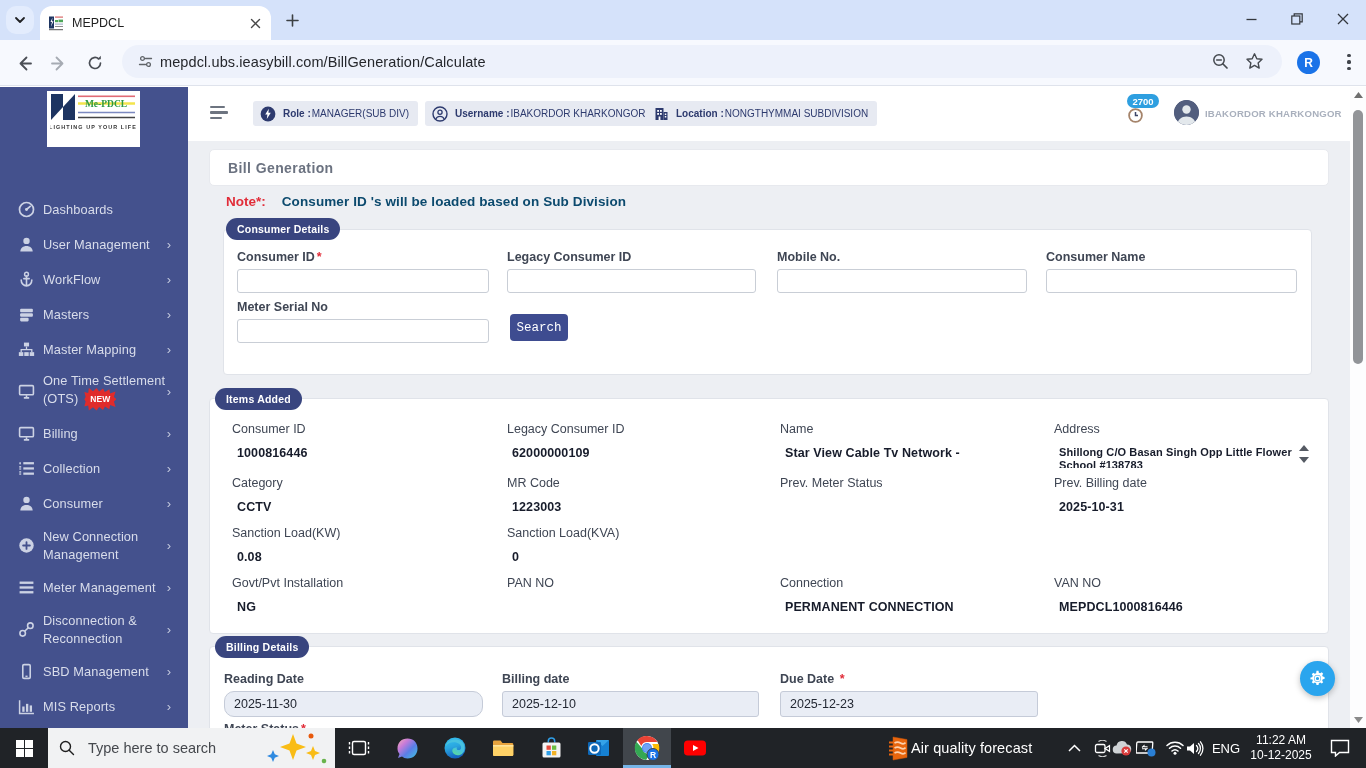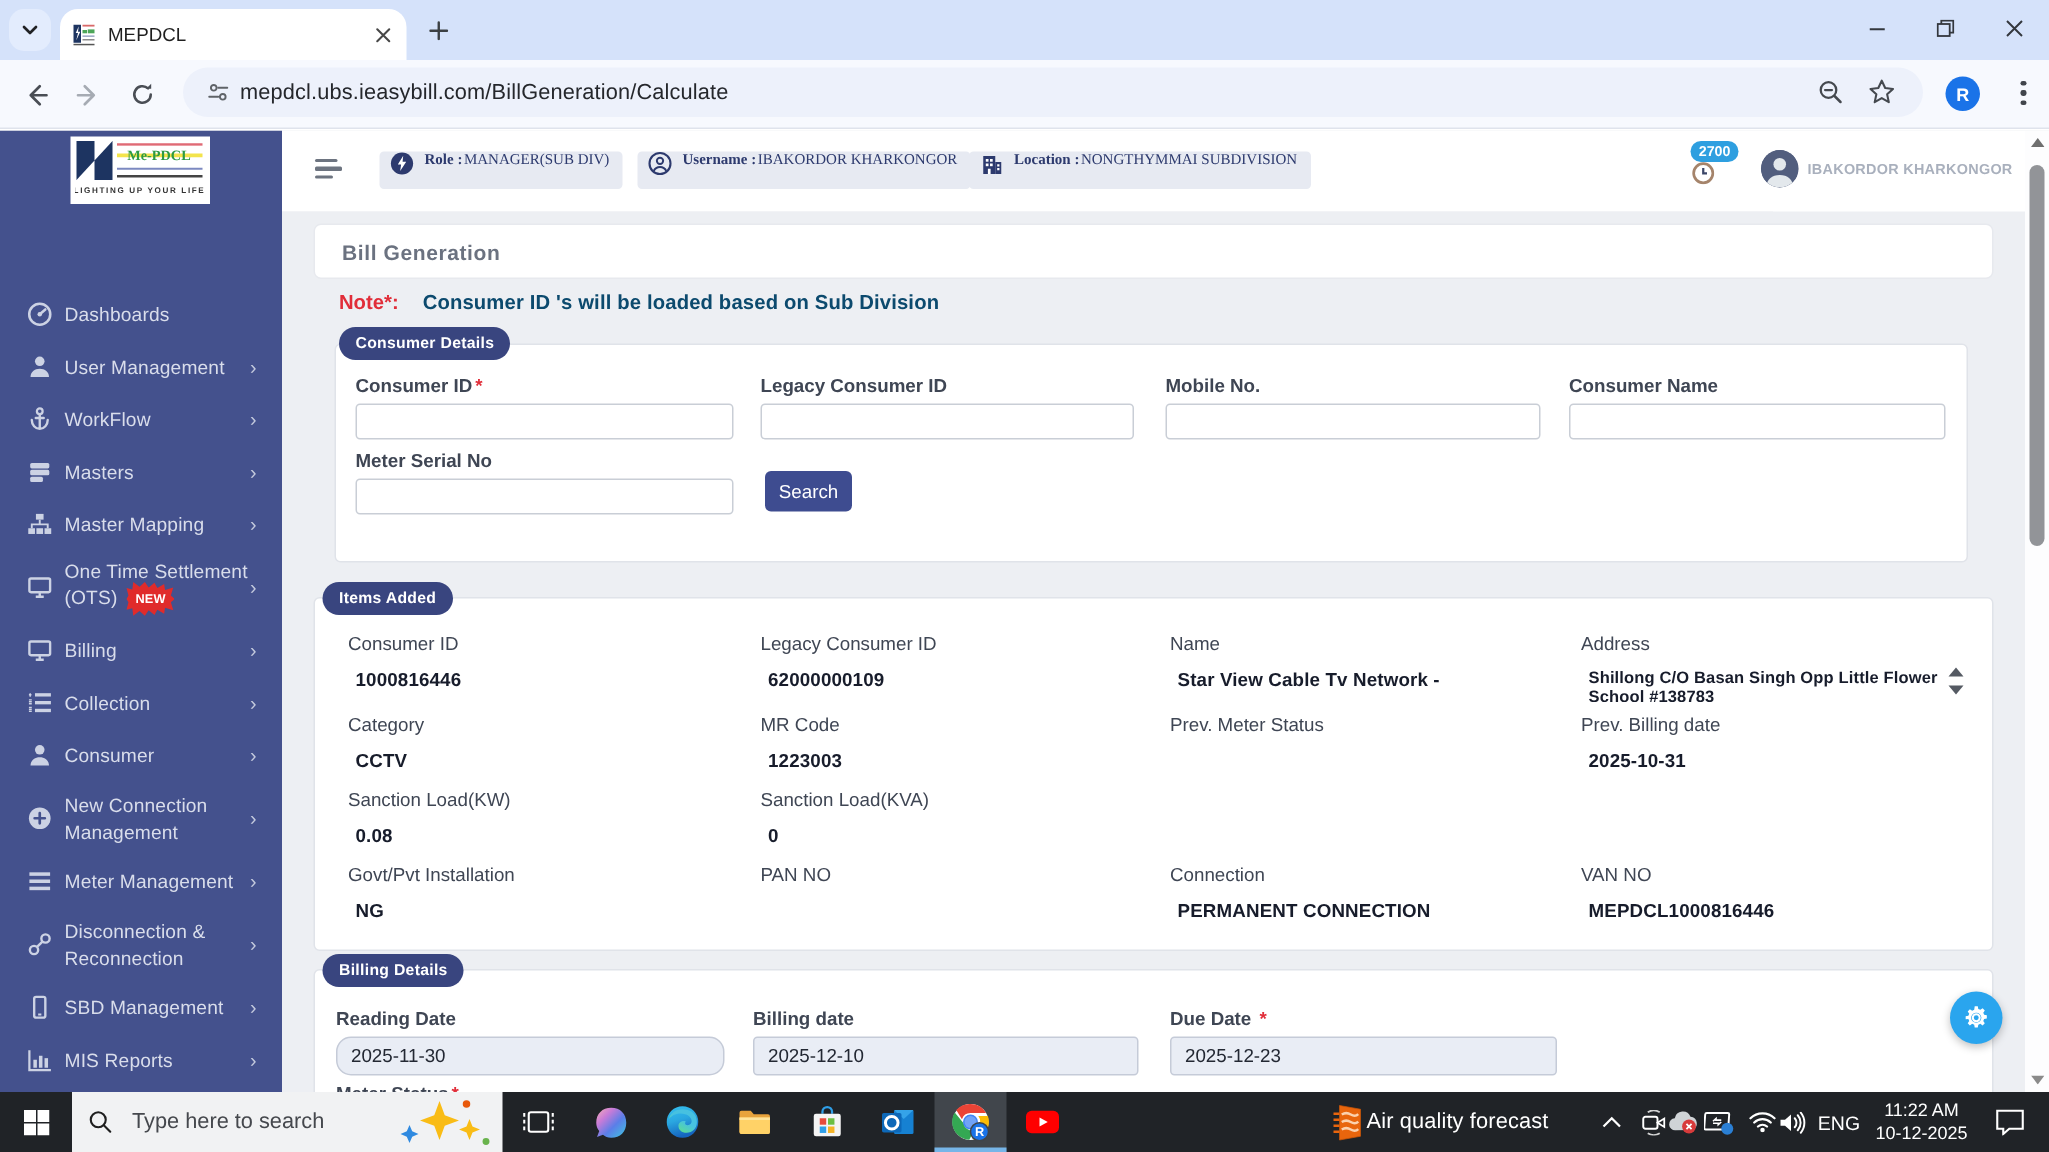--- a/index.html
+++ b/index.html
@@ -32,38 +32,38 @@
   #viewport { position:absolute; left:0; top:87px; width:1366px; height:641px; background:#edeff3; overflow:hidden; }
 
   
   #scrollbar { position:absolute; right:0; top:0; width:16px; height:641px; background:#fdfdfe; }
   #scroll-thumb { position:absolute; left:3px; top:23px; width:10px; height:254px; background:#929498; border-radius:5px; }
   .scroll-arrow { position:absolute; left:0; width:16px; height:16px; display:flex; align-items:center; justify-content:center; }
   #scroll-up { top:0; } #scroll-down { bottom:0; }
 
   
   #sidebar { position:absolute; left:0; top:0; width:188px; height:641px; background:#44518d; }
-  #logo-card { position:absolute; left:47px; top:4px; width:93px; height:45px; background:#fff; padding:2px 3px; }
+  #logo-card { position:absolute; left:47px; top:4px; width:93px; height:56px; background:#fff; padding:2px 3px; }
   #sidebar-search { position:absolute; left:8px; top:64px; width:172px; height:30px; background:#f4f4f8; border-radius:15px; display:flex; align-items:center; padding:0 10px 0 13px; }
   #sidebar-search input { border:none; outline:none; background:transparent; font-size:12px; color:#555; width:126px; flex:1; margin-right:5px; font-family:"Liberation Sans",sans-serif; }
   #sidebar-search input::placeholder { color:#8f94a3; }
   #nav { position:absolute; left:0; top:105px; width:188px; }
   .nav-item { position:relative; display:flex; align-items:center; height:35px; padding:0 10px 0 18px; color:#d9ddeb; cursor:pointer; }
   .nav-item.two { height:49px; }
   .nav-item .nicon { width:17px; height:17px; flex:none; margin-right:8px; display:flex; align-items:center; justify-content:center; }
   .nav-item .nlabel { font-size:12.8px; font-weight:normal; letter-spacing:0.1px; line-height:17.5px; width:126px; }
   .nav-item .nchevron { position:absolute; right:17px; color:#c3c9dd; font-size:13px; }
   .new-badge { display:inline-block; background:#e02b2b; color:#fff; font-size:8.5px; font-weight:bold; padding:2.5px 6px; margin-left:6px; position:relative; top:-1px; clip-path:polygon(4% 40%, 0% 18%, 12% 22%, 14% 0%, 27% 14%, 38% 0%, 46% 16%, 58% 2%, 64% 18%, 78% 6%, 80% 24%, 97% 16%, 92% 40%, 100% 50%, 92% 60%, 97% 84%, 80% 76%, 78% 94%, 64% 82%, 58% 98%, 46% 84%, 38% 100%, 27% 86%, 14% 100%, 12% 78%, 0% 82%, 4% 60%, 0 50%); }
 
   
   #appheader { position:absolute; left:188px; top:0; width:1162px; height:54px; background:#fff; }
   #hamburger { position:absolute; left:22px; top:19px; width:20px; height:14px; }
   #hamburger i { display:block; background:#6d7480; height:2.1px; border-radius:1px; margin-bottom:3.4px; }
   #hamburger i:nth-child(1){ width:15px; } #hamburger i:nth-child(2){ width:18px; } #hamburger i:nth-child(3){ width:12px; }
-  .hpill { position:absolute; top:14px; height:25px; background:#e7eaf2; border-radius:3px; display:flex; padding:0 9px 0 7px; color:#2d3a6e; font-size:10px; white-space:nowrap;font-family:Liberation Serif, serif; }
+  .hpill { position:absolute; top:14px; height:25px; background:#e7eaf2; border-radius:3px; display:flex; align-items:center; padding:0 9px 0 7px; color:#2d3a6e; font-size:10px; white-space:nowrap; }
   .hpill .picon { width:16px; height:16px; margin-right:7px; flex:none; display:flex; align-items:center; justify-content:center; }
   .hpill b { font-weight:bold; margin-right:1px; }
   #pill-role { left:65px; } #pill-username { left:237px; } #pill-location { left:458px; }
   #clock-wrap { position:absolute; left:937px; top:7px; width:30px; height:40px; }
   #clock-badge { position:absolute; left:2px; top:0; background:#2e9fe0; color:#fff; font-size:9.5px; font-weight:bold; padding:1.5px 5.5px; border-radius:8px; }
   #clock-icon { position:absolute; left:3px; top:14px; }
   #header-avatar { position:absolute; left:986px; top:13px; width:25px; height:25px; border-radius:50%; background:#525e7e; overflow:hidden; }
   #header-username { position:absolute; left:1017px; top:21px; font-size:9.6px; font-weight:600; color:#a9b0bd; letter-spacing:0.2px; white-space:nowrap; }
 
   
@@ -75,21 +75,21 @@
   #note-text { color:#0c4a6e; font-weight:bold; margin-left:16px; letter-spacing:0.1px; }
 
   .card { position:absolute; background:#fff; border:1px solid #e0e3e9; border-radius:4px; }
   .badge-pill { position:absolute; background:#39457f; color:#fff; font-size:10.5px; font-weight:bold; letter-spacing:0.2px; padding:5px 11px; border-radius:12px; white-space:nowrap; }
 
   #card-consumer { left:35px; top:88px; width:1089px; height:146px; }
   #badge-consumer { left:2px; top:-12px; }
   .fmt-label { position:absolute; font-size:12.5px; color:#3f4654; font-weight:600; }
   .fmt-label .req { color:#e12d39; margin-left:2px; }
   .fmt-input { position:absolute; height:24px; background:#fff; border:1px solid #c9ced6; border-radius:3px; font-size:12.5px; color:#222; padding:0 7px; font-family:"Liberation Sans",sans-serif; }
-  #search-btn { position:absolute; left:286px; top:84px; width:58px; height:27px; background:#3e4c90; border:none; border-radius:4px; color:#fff; font-size:12.5px; font-family:Liberation Sans, sans-serif; }
+  #search-btn { position:absolute; left:286px; top:84px; width:58px; height:27px; background:#3e4c90; border:none; border-radius:4px; color:#fff; font-size:12.5px; font-family:Liberation Mono, monospace; }
 
   #card-items { left:21px; top:257px; width:1120px; height:236px; }
   #badge-items { left:5px; top:-11px; }
   .ilabel { position:absolute; font-size:12.5px; color:#3f4654; }
   .ivalue { position:absolute; font-size:12.5px; font-weight:bold; color:#171c2b; letter-spacing:0.1px; }
   #address-value { width:238px; height:22px; overflow:hidden; line-height:13px; font-size:11px; letter-spacing:0.1px; }
   #address-spinner { position:absolute; left:1089px; top:44px; width:12px; height:22px; }
   #address-spinner .sp-up, #address-spinner .sp-down { position:absolute; left:0; width:0; height:0; border-left:5px solid transparent; border-right:5px solid transparent; }
   #address-spinner .sp-up { top:2px; border-bottom:6px solid #555a63; }
   #address-spinner .sp-down { bottom:2px; border-top:6px solid #555a63; }

